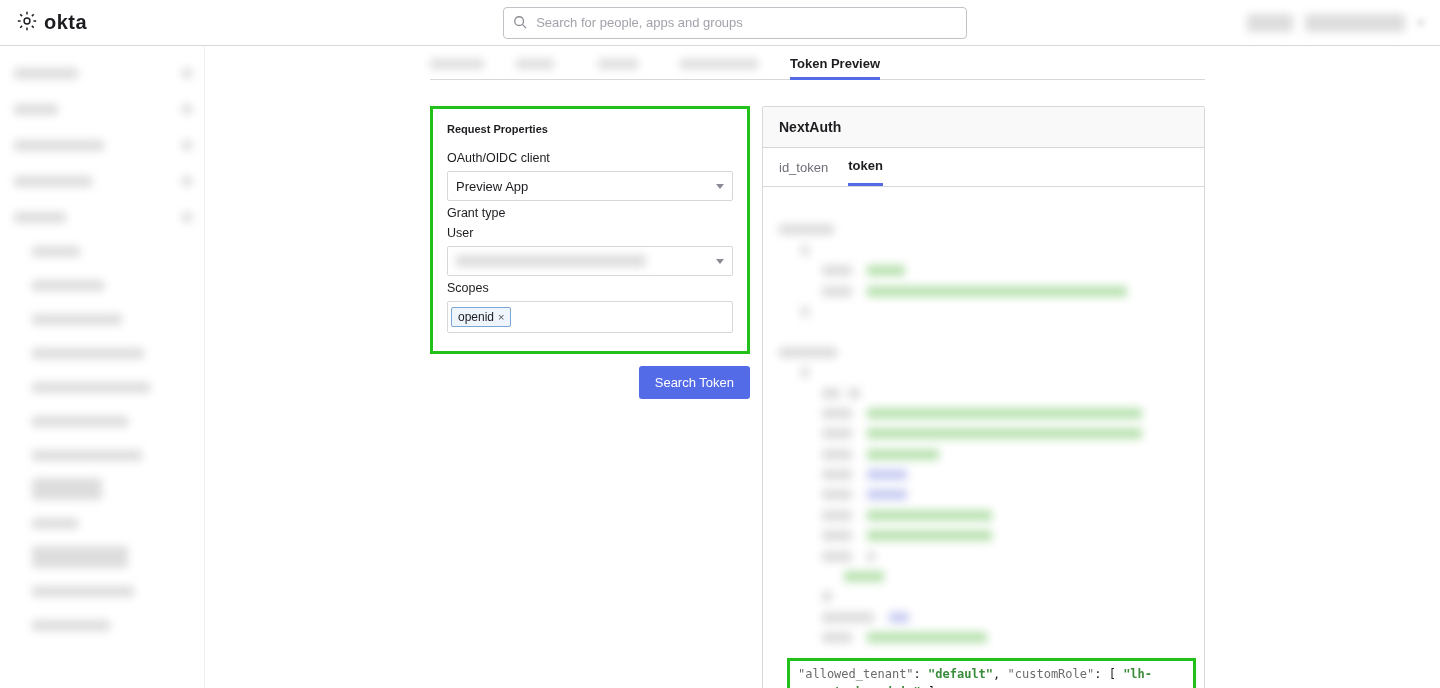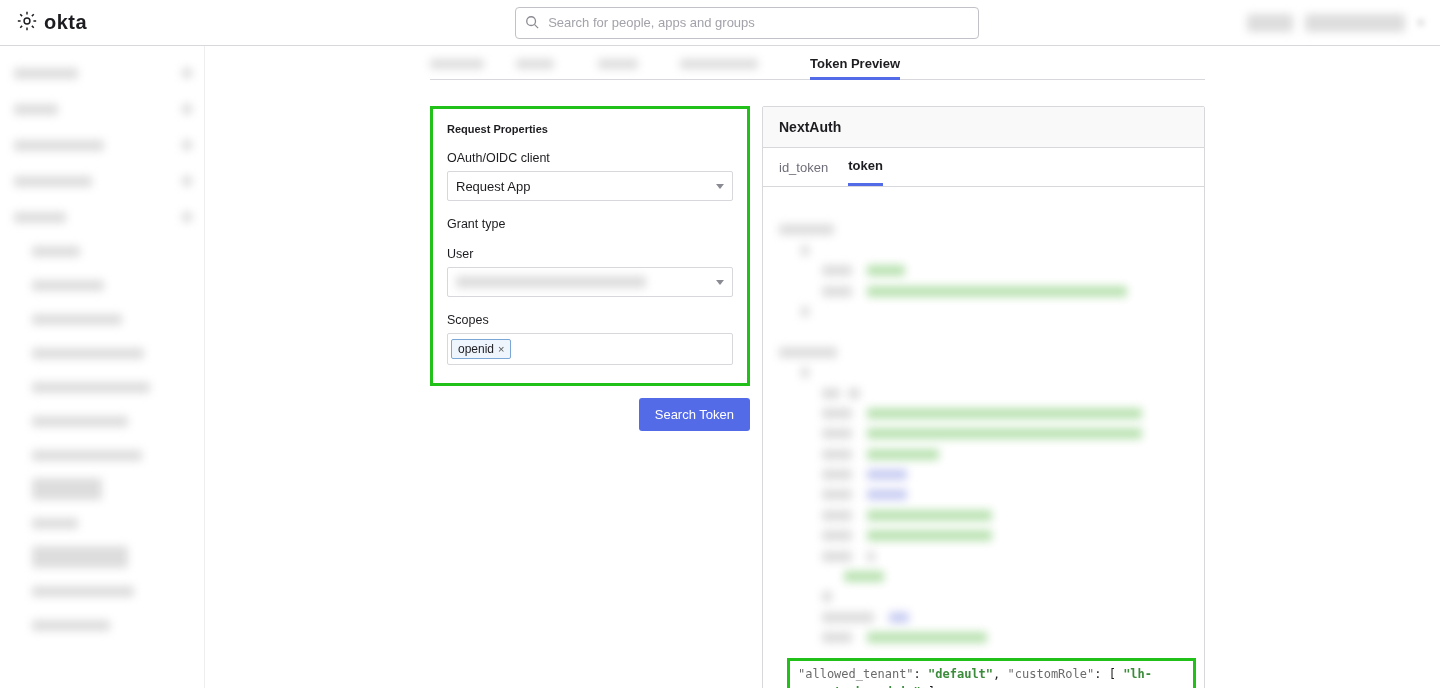--- a/index.html
+++ b/index.html
@@ -8,21 +8,21 @@
     --okta-border:#d7d7dc;
     --okta-bg:#fff;
     --blue:#546be7;
     --green-hi:#22c11a;
     --code-key:#6b6b6b;
     --code-str:#3a8c3a;
   }
   html,body{margin:0;padding:0;font-family:"Helvetica Neue",Arial,sans-serif;font-size:13px;color:var(--okta-text);background:var(--okta-bg);}
   *{box-sizing:border-box;}
   
-  .topbar{height:46px;display:flex;align-items:center;border-bottom:1px solid var(--okta-border);padding:0 16px;gap:28px;}
+  .topbar{height:46px;display:flex;align-items:center;border-bottom:1px solid var(--okta-border);padding:0 16px;gap:16px;}
   .logo{display:flex;align-items:center;gap:6px;}
   .logo svg{width:22px;height:22px;}
   .logo-text{font-weight:700;font-size:20px;letter-spacing:.5px;}
   .searchwrap{flex:0 0 auto;margin-left:400px;width:464px;position:relative;}
   .searchwrap input{width:100%;height:32px;border:1px solid #c1c1c7;border-radius:4px;padding:0 10px 0 32px;font-size:13px;color:var(--okta-text);}
   .searchwrap input::placeholder{color:#a2a2aa;}
   .searchwrap .sicon{position:absolute;left:10px;top:8px;width:14px;height:14px;color:#8a8a92;}
   .topright{margin-left:auto;display:flex;align-items:center;gap:12px;}
   .blur{filter:blur(4px);background:#ddd;color:transparent;border-radius:2px;}
   
@@ -32,27 +32,27 @@
   .sb-row{display:flex;align-items:center;justify-content:space-between;height:26px;margin-bottom:10px;}
   .sb-row .sb-label{height:11px;width:65px;}
   .sb-row .sb-ic{width:10px;height:10px;}
   .sb-sub{padding-left:18px;}
   .sb-sub .sb-row{height:22px;margin-bottom:12px;}
   
   .content{flex:1;overflow-y:scroll;background:#fff;}
   .inner{max-width:775px;margin:0 0 0 225px;padding:0 0 40px 0;}
   .tabs{display:flex;align-items:flex-end;gap:32px;border-bottom:1px solid var(--okta-border);height:30px;margin-top:4px;}
   .tab{font-size:13px;color:var(--okta-muted);height:30px;display:flex;align-items:center;cursor:pointer;}
-  .tab.active{color:var(--okta-text);border-bottom:3px solid var(--blue);font-weight:600;position:relative;top:1px;margin-left:20px;}
+  .tab.active{color:var(--okta-text);border-bottom:3px solid var(--blue);font-weight:600;position:relative;top:1px;}
   .tab.bl{min-width:50px;}
   .panels{display:flex;gap:12px;margin-top:26px;align-items:flex-start;}
   .panel{border:1px solid var(--okta-border);border-radius:2px;}
   .panel-left{width:320px;border:3px solid var(--green-hi);padding:14px 14px 18px 14px;position:relative;}
   .panel-left h3{font-size:11px;font-weight:700;margin:0 0 16px 0;}
-  .fld{margin-bottom:16px;}
+  .fld{margin-bottom:5px;}
   .fld label{display:block;font-size:12.5px;color:var(--okta-text);margin-bottom:6px;}
   .select,.textin{height:30px;border:1px solid var(--okta-border);border-radius:2px;width:100%;display:flex;align-items:center;padding:0 8px;font-size:13px;background:#fff;position:relative;cursor:pointer;}
   .select::after{content:"";position:absolute;right:8px;top:12px;border-left:4px solid transparent;border-right:4px solid transparent;border-top:5px solid #8a8a92;}
   .tagbox{min-height:32px;border:1px solid var(--okta-border);border-radius:2px;width:100%;padding:3px;display:flex;flex-wrap:wrap;gap:4px;align-items:center;}
   .tag{border:1px solid #7aa7d6;background:#eef5fc;padding:2px 6px;border-radius:2px;font-size:12px;display:flex;align-items:center;gap:4px;}
   .tag .x{cursor:pointer;color:#555;font-size:11px;}
   .btn-primary{background:var(--blue);color:#fff;border:none;border-radius:3px;padding:9px 16px;font-size:13px;cursor:pointer;float:right;margin-top:12px;}
   .leftcol{width:320px;}
   .panel-right{flex:1;}
   .panel-right .ph{padding:12px 16px;font-size:14px;font-weight:600;border-bottom:1px solid var(--okta-border);background:#f9f9fa;}
@@ -182,21 +182,21 @@
       </div>
 
       <div class="panels">
         <div class="leftcol">
           <div class="panel-left">
             <h3>Request Properties</h3>
 
             <div class="fld">
               <label>OAuth/OIDC client</label>
               <div class="select">
-                <span>Request App</span>
+                <span>Preview App</span>
               </div>
             </div>
 
             <div class="fld">
               <label>Grant type</label>
             </div>
 
             <div class="fld">
               <label>User</label>
               <div class="select">

